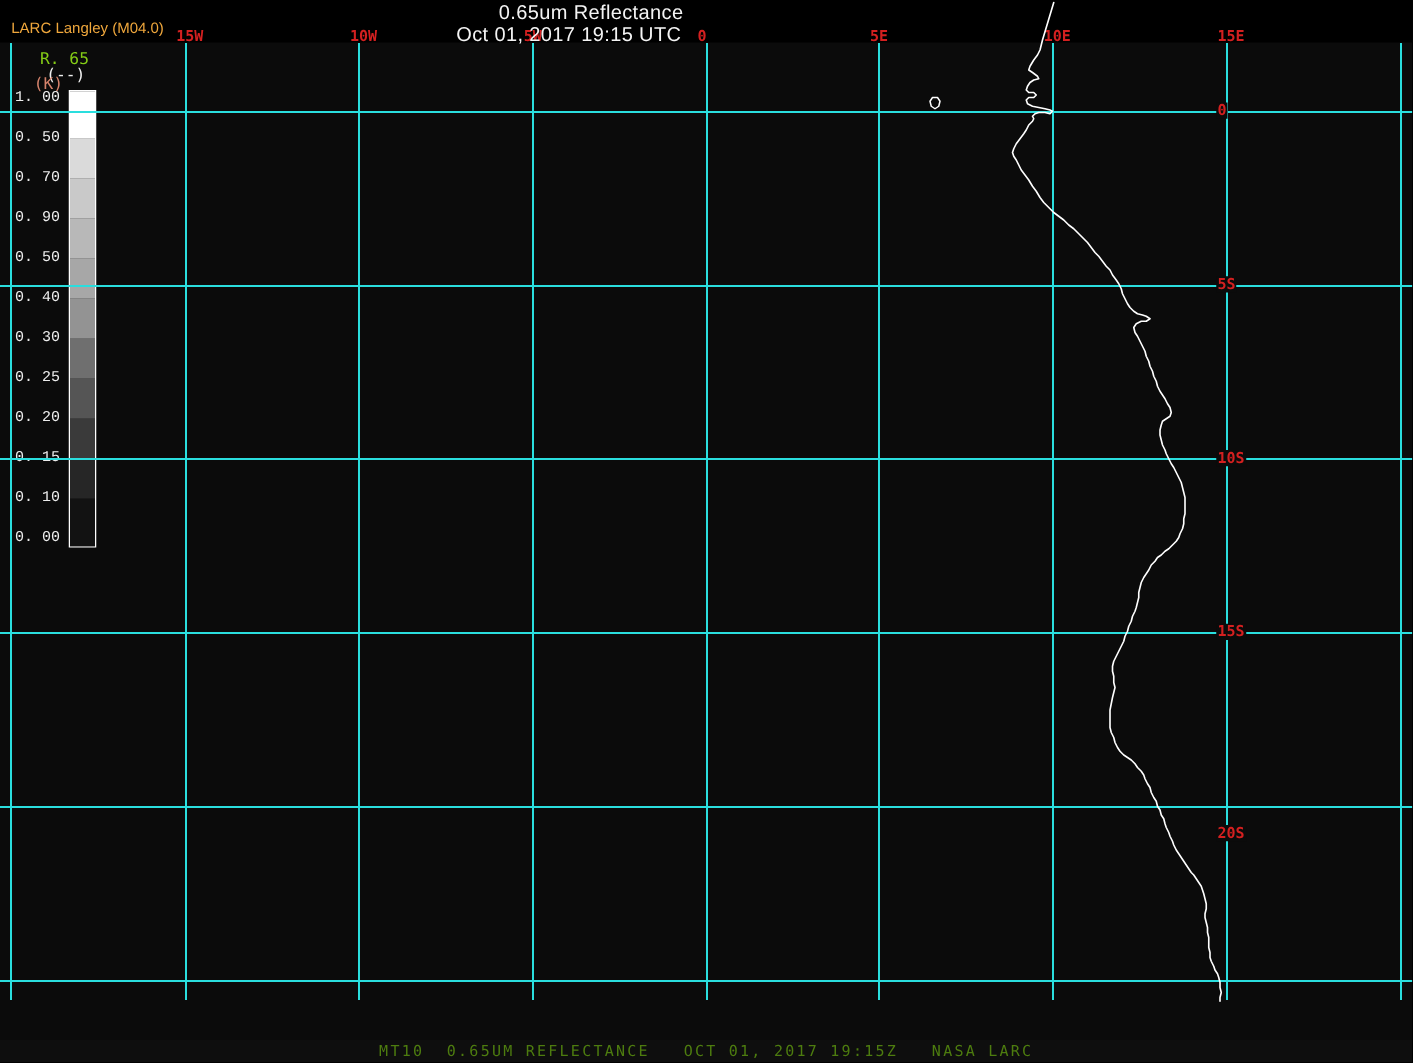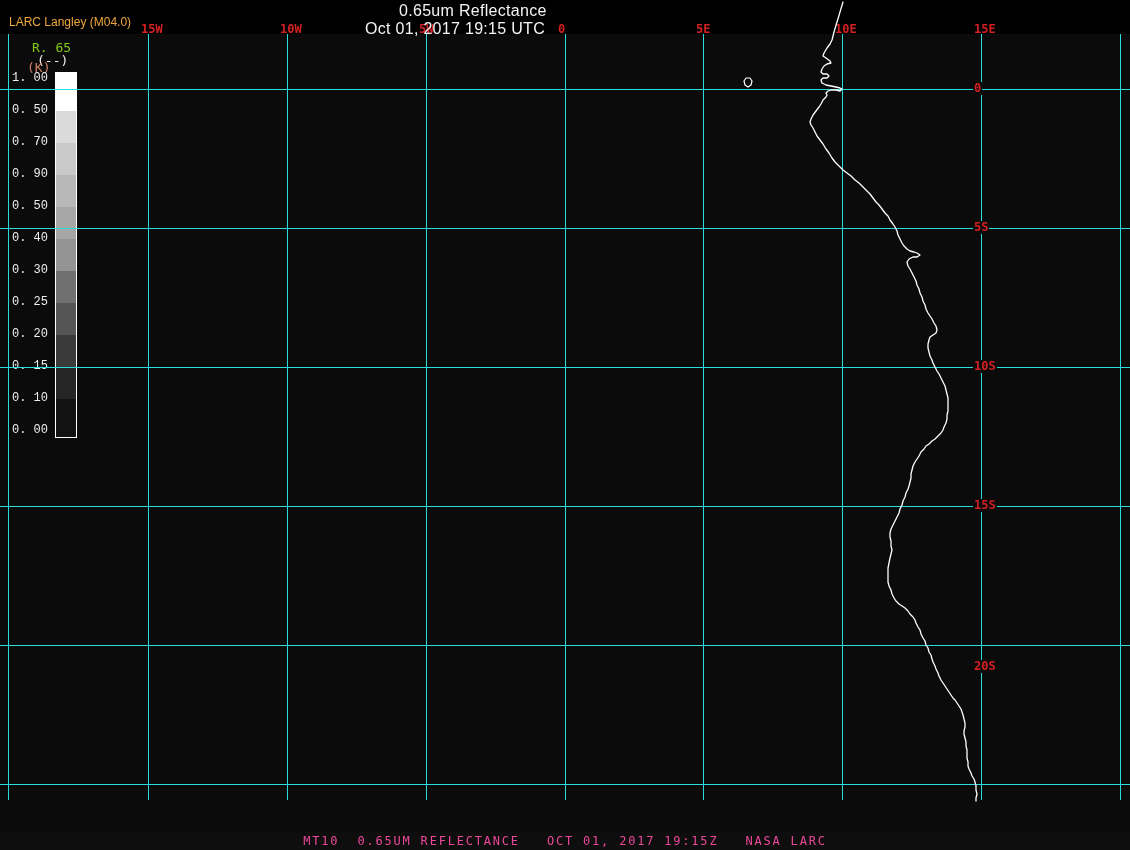--- a/index.html
+++ b/index.html
@@ -108,16 +108,16 @@
   <svg class="coast-svg" viewBox="0 0 1130 850">
       <polyline points="843,2 840,12 837,22 834,32 832,40 830,44 827,48 824,53 823,56 826,58 830,61 831,63 827,64 824,66 822,69 821,72 823,74 827,74 829,76 827,78 823,78 821,80 822,83 826,85 831,86 836,87 840,88 842,89 840,91 836,90 831,90 828,91 826,93 827,95 826,97 823,100 821,104 819,107 816,111 813,115 811,119 810,122 811,125 813,128 815,132 817,136 820,140 823,144 826,149 829,153 832,158 835,162 839,166 843,170 847,173 851,176 855,180 859,183 863,187 866,190 870,194 873,198 876,202 879,205 882,209 885,213 888,216 890,220 893,224 895,227 897,231 898,235 900,239 902,243 904,246 907,249 910,251 914,252 917,253 920,255 917,257 913,257 909,259 907,262 908,266 910,269 912,273 914,277 916,281 917,285 919,289 920,293 922,297 923,301 925,305 926,309 928,313 930,316 932,319 934,323 936,326 937,330 936,333 933,335 930,337 929,340 928,344 928,348 929,352 930,356 932,360 933,363 935,367 937,371 939,374 941,378 943,382 945,386 946,390 947,394 948,398 948,403 948,407 948,411 947,415 947,419 946,423 944,427 943,430 941,433 938,436 935,439 932,441 929,444 926,446 924,449 921,452 919,456 917,459 915,462 913,466 912,470 911,474 911,478 910,482 909,486 908,489 906,493 905,497 903,501 902,505 900,509 899,513 897,517 895,521 893,525 891,529 890,533 890,537 891,541 891,546 892,550 891,554 890,558 889,563 888,568 888,573 888,578 888,582 889,586 891,590 892,594 894,598 896,601 899,604 902,606 905,608 908,611 910,614 913,617 915,620 916,623 918,627 920,630 921,634 923,638 925,641 926,645 928,648 929,652 931,655 932,659 933,662 935,666 936,669 938,673 939,676 941,680 943,683 945,686 947,689 949,692 951,695 953,698 955,700 957,703 959,706 961,709 962,712 963,715 964,719 965,723 965,727 964,731 964,734 965,738 966,742 966,746 967,750 967,754 967,758 968,762 968,766 969,769 971,773 972,776 974,779 975,782 976,786 976,790 977,794 976,798 976,801" fill="none" stroke="#ffffff" stroke-width="1.3" stroke-linejoin="round" stroke-linecap="round"></polyline>
       <polygon points="746,78 750,78 752,81 751,85 748,87 745,85 744,81" fill="none" stroke="#ffffff" stroke-width="1.2" stroke-linejoin="round"></polygon>
     </svg>
 
   <div class="credit" style="color: rgb(239, 167, 60);">LARC Langley (M04.0)</div>
   <div class="title-line1" style="color: rgb(244, 244, 244);">0.65um Reflectance</div>
   <div class="title-line2" style="color: rgb(244, 244, 244);">Oct 01, 2017 19:15 UTC</div>
 
   <div class="caption-bar">
-    <div class="caption-text" style="color: #ec4899;">MT10  0.65UM REFLECTANCE   OCT 01, 2017 19:15Z   NASA LARC</div>
+    <div class="caption-text" style="color: #4d7c0f;">MT10  0.65UM REFLECTANCE   OCT 01, 2017 19:15Z   NASA LARC</div>
   </div>
 
 </div>
 
 </body></html>

